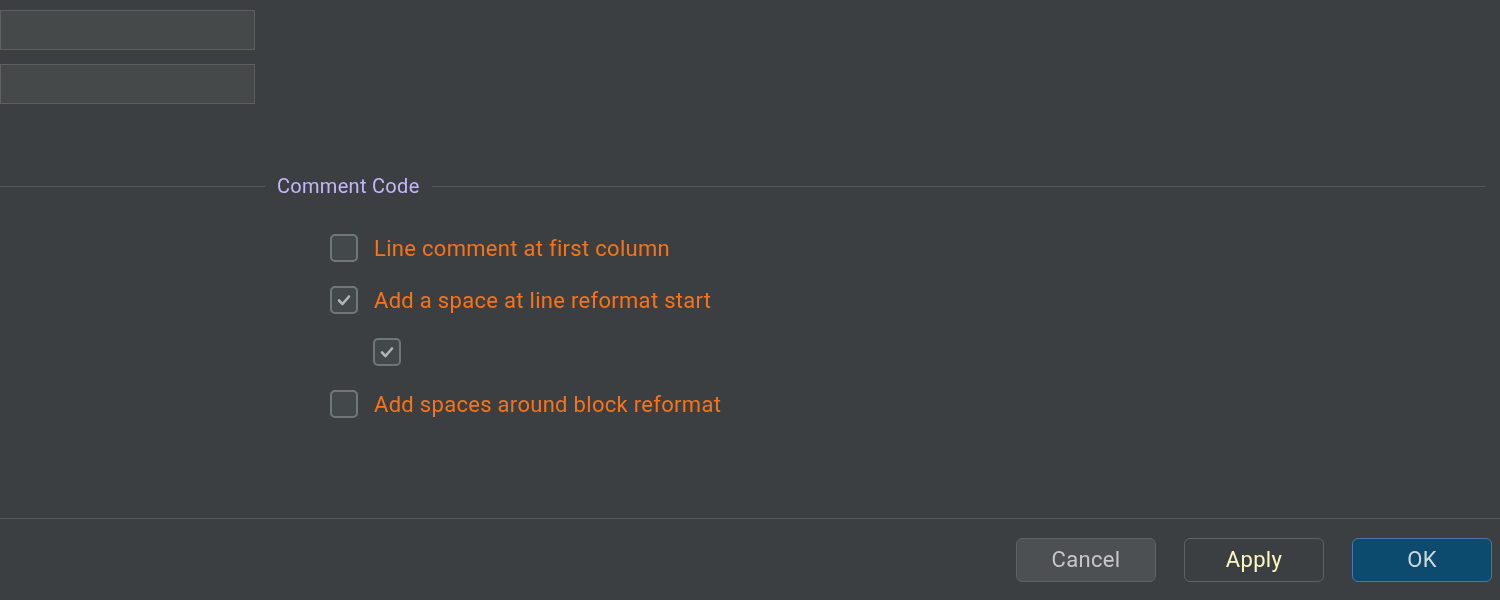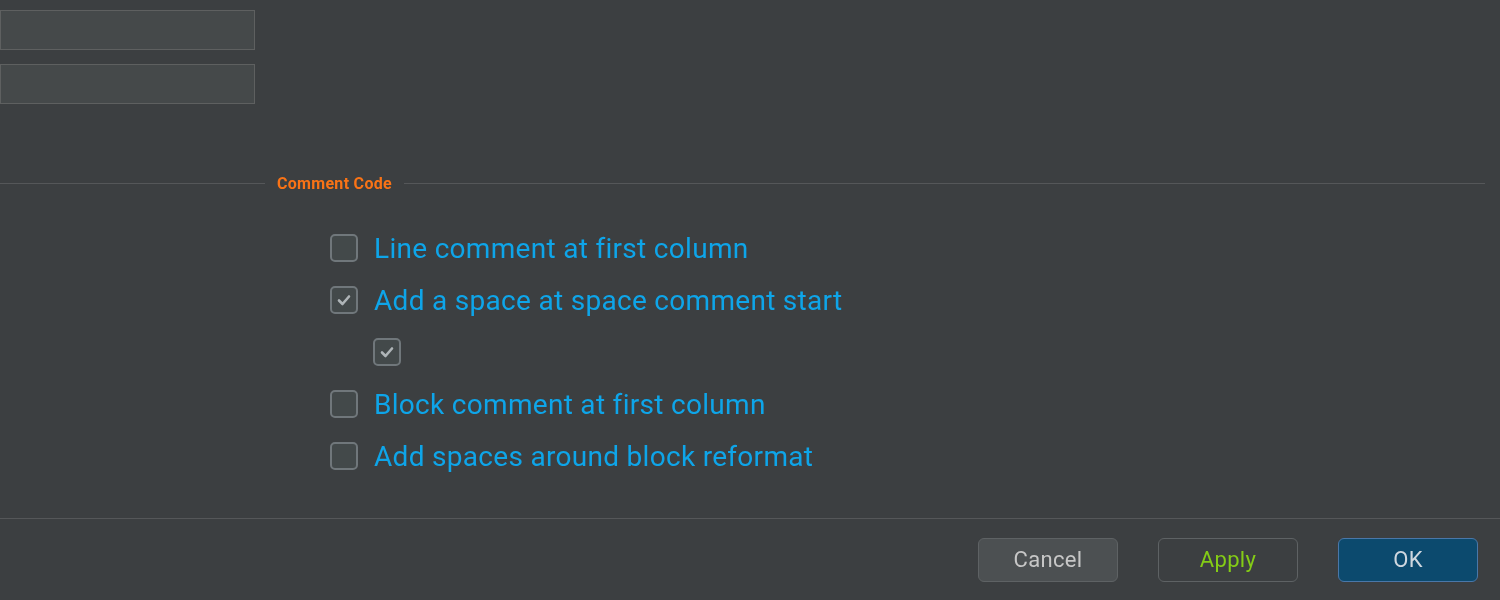--- a/index.html
+++ b/index.html
@@ -37,42 +37,41 @@
     right: 0;
     display: flex;
     align-items: center;
   }
   .section-header .line-left {
     width: 265px;
     border-top: 1px solid #555759;
   }
   .section-header .title {
     padding: 0 12px;
-    font-size: 16px;
-    color: #f97316;
-    font-weight: bold;
+    font-size: 20px;
+    color: #c4b5fd;
   }
   .section-header .line-right {
     flex: 1;
     margin-right: 15px;
     border-top: 1px solid #555759;
   }
 
   
   .options {
     position: absolute;
     top: 222px;
     left: 330px;
   }
   .option-row {
     display: flex;
     align-items: center;
     height: 52px;
-    font-size: 28px;
-    color: #0ea5e9;
+    font-size: 22px;
+    color: #f97316;
   }
   .option-row.indent {
     margin-left: 43px;
   }
 
   .checkbox {
     width: 24px;
     height: 24px;
     border: 2px solid #70777b;
     border-radius: 5px;
@@ -99,23 +98,22 @@
   .button-bar {
     position: absolute;
     left: 0;
     right: 0;
     bottom: 0;
     height: 82px;
     border-top: 1px solid #555759;
     display: flex;
     justify-content: flex-end;
     align-items: center;
-    padding-right: 22px;
+    padding-right: 8px;
     box-sizing: border-box;
-    gap: 12px;
   }
   .btn {
     height: 44px;
     min-width: 140px;
     margin-left: 28px;
     border-radius: 6px;
     font-size: 22px;
     display: flex;
     align-items: center;
     justify-content: center;
@@ -123,21 +121,21 @@
     padding: 0 18px;
   }
   .btn-secondary {
     background: #4c5052;
     border: 1px solid #5e6264;
     color: #c7c7c7;
   }
   .btn-disabled {
     background: transparent;
     border: 1px solid #5e6264;
-    color: #84cc16;
+    color: #fef9c3;
   }
   .btn-primary {
     background: #0c4a6e;
     border: 1px solid #4a77a8;
     color: #cfd7df;
   }
 </style>
 </head>
 <body>
 
@@ -160,42 +158,36 @@
     </div>
     <span>Line comment at first column</span>
   </div>
 
   <div class="option-row">
     <div class="checkbox checked">
       <svg viewBox="0 0 16 16" width="16" height="16">
           <polyline points="3,8.5 6.5,12 13,4.5"></polyline>
         </svg>
     </div>
-    <span>Add a space at space comment start</span>
+    <span>Add a space at line reformat start</span>
   </div>
 
   <div class="option-row indent">
     <div class="checkbox checked">
       <svg viewBox="0 0 16 16" width="16" height="16">
           <polyline points="3,8.5 6.5,12 13,4.5"></polyline>
         </svg>
     </div>
   </div>
 
+
   <div class="option-row">
     <div class="checkbox">
       
     </div>
-    <span>Block comment at first column</span>
-  </div>
-
-  <div class="option-row">
-    <div class="checkbox">
-      
-    </div>
     <span>Add spaces around block reformat</span>
   </div>
 
 </div>
 
 <div class="button-bar">
   <div class="btn btn-secondary">
     <span>Cancel</span>
   </div>
   <div class="btn btn-disabled">

